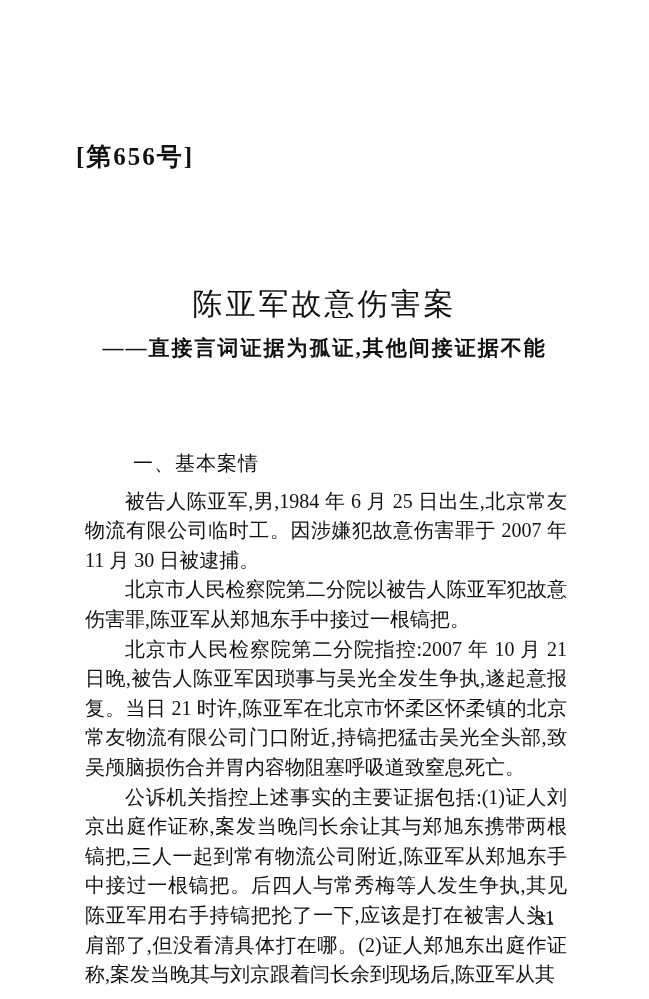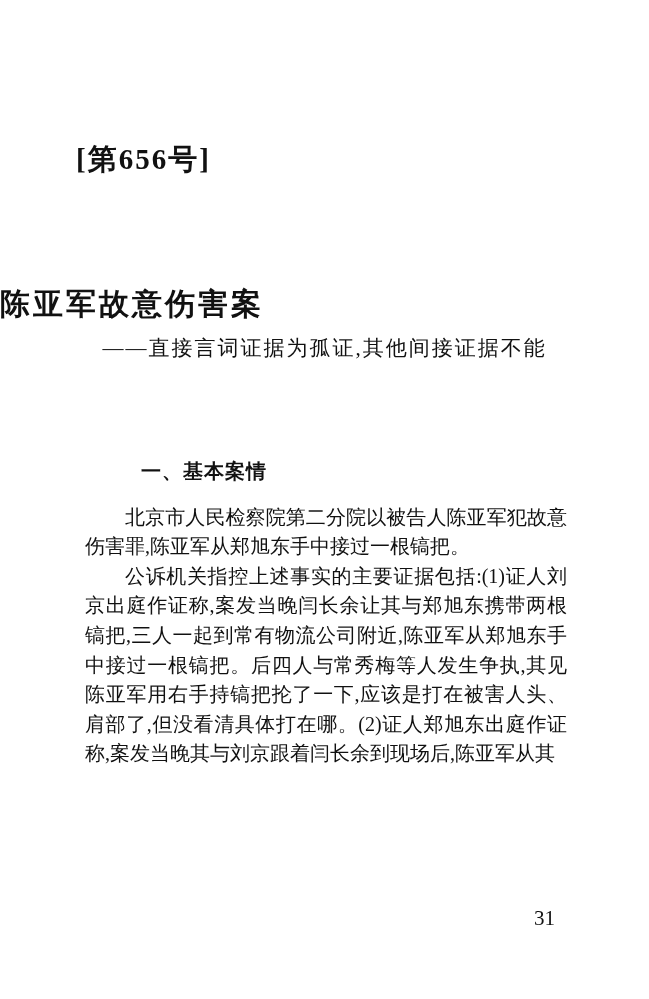--- a/index.html
+++ b/index.html
@@ -14,63 +14,64 @@
     margin: 0 auto;
     background: #ffffff;
     font-family: "Liberation Serif", "DejaVu Serif", serif;
     color: #111111;
     overflow: hidden;
   }
   .case-number {
     position: absolute;
     left: 76px;
     top: 140px;
-    font-size: 29px;
+    font-size: 25px;
     font-weight: bold;
     letter-spacing: 2px;
     white-space: nowrap;
   }
   .doc-title {
     position: absolute;
     top: 284px;
     left: 0;
     width: 100%;
+    text-align: center;
     font-size: 30px;
-    font-weight: bold;
+    font-weight: normal;
     letter-spacing: 3px;
     white-space: nowrap;
   }
   .doc-subtitle {
     position: absolute;
     top: 333px;
     left: 0;
     width: 100%;
     text-align: center;
     font-size: 21px;
-    font-weight: normal;
+    font-weight: bold;
     line-height: 31px;
     letter-spacing: 2px;
   }
   .doc-subtitle .sub-line {
     white-space: nowrap;
   }
   .body-text {
     position: absolute;
     left: 85px;
     top: 441px;
     width: 482px;
     font-size: 20px;
     line-height: 29.6px;
     text-align: justify;
     text-justify: inter-ideograph;
   }
   .section-heading {
-    font-weight: bold;
+    font-weight: normal;
     text-indent: 2em;
-    margin: 16px;
+    margin: 8px;
     letter-spacing: 1px;
   }
   .body-text p {
     margin: 0;
     text-indent: 2em;
   }
   .page-number {
     position: absolute;
     left: 534px;
     top: 906px;
@@ -85,19 +86,21 @@
   <div class="case-number">[第656号]</div>
 
   <div class="doc-title">陈亚军故意伤害案</div>
 
   <div class="doc-subtitle">
     <div class="sub-line">——直接言词证据为孤证,其他间接证据不能</div>
   </div>
 
   <div class="body-text">
     <div class="section-heading">一、基本案情</div>
+    <p>被告人陈亚军,男,1984 年 6 月 25 日出生,北京常友物流有限公司临时工。因涉嫌犯故意伤害罪于 2007 年 11 月 30 日被逮捕。</p>
     <p>北京市人民检察院第二分院以被告人陈亚军犯故意伤害罪,陈亚军从郑旭东手中接过一根镐把。</p>
+    <p>北京市人民检察院第二分院指控:2007 年 10 月 21 日晚,被告人陈亚军因琐事与吴光全发生争执,遂起意报复。当日 21 时许,陈亚军在北京市怀柔区怀柔镇的北京常友物流有限公司门口附近,持镐把猛击吴光全头部,致吴颅脑损伤合并胃内容物阻塞呼吸道致窒息死亡。</p>
     <p>公诉机关指控上述事实的主要证据包括:(1)证人刘京出庭作证称,案发当晚闫长余让其与郑旭东携带两根镐把,三人一起到常有物流公司附近,陈亚军从郑旭东手中接过一根镐把。后四人与常秀梅等人发生争执,其见陈亚军用右手持镐把抡了一下,应该是打在被害人头、肩部了,但没看清具体打在哪。(2)证人郑旭东出庭作证称,案发当晚其与刘京跟着闫长余到现场后,陈亚军从其</p>
   </div>
 
   <div class="page-number">31</div>
 
 </div>
 
 </body></html>

